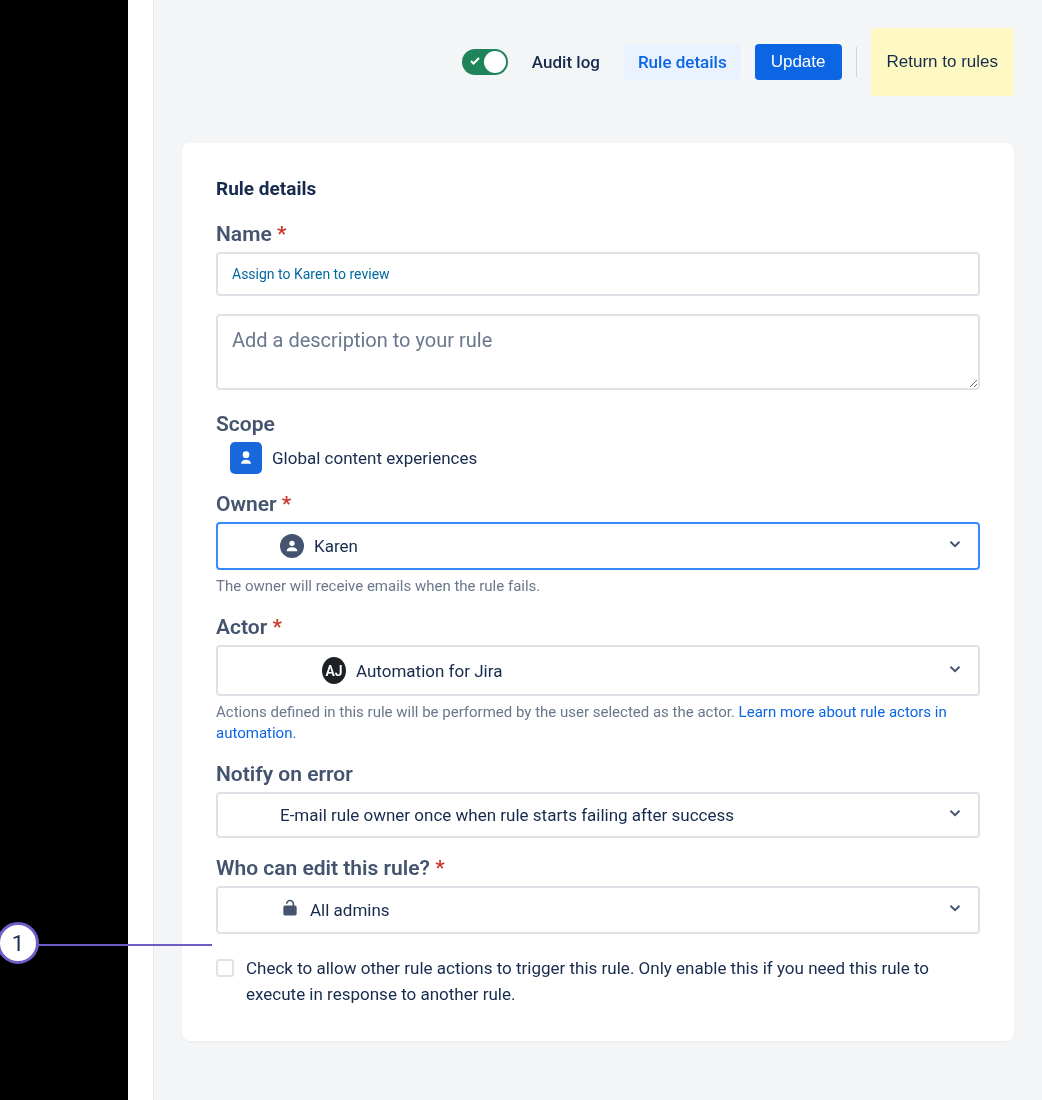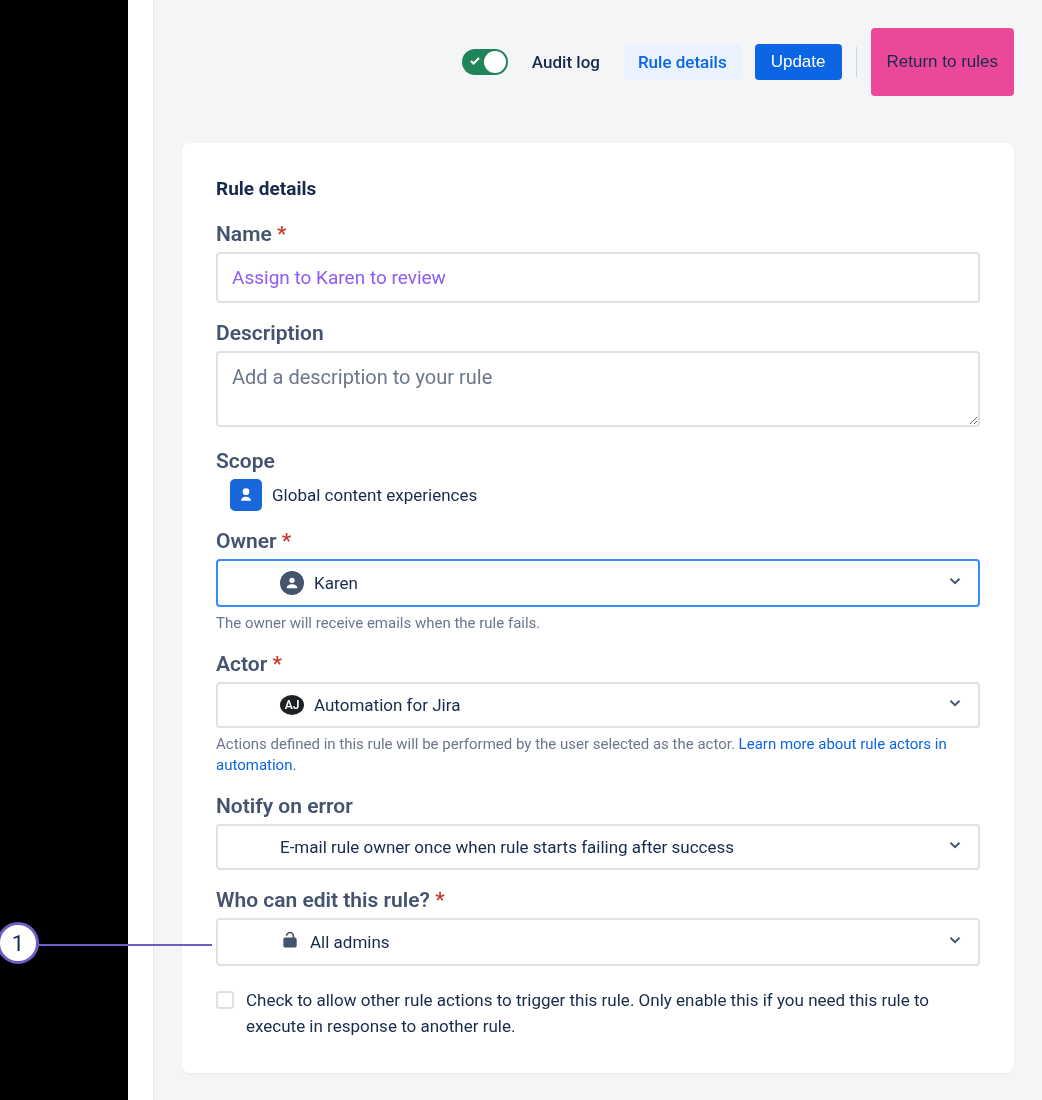--- a/index.html
+++ b/index.html
@@ -92,21 +92,21 @@
       border: none;
       border-radius: 4px;
       cursor: pointer;
     }
     .sep-vert {
       width: 1px;
       height: 30px;
       background: #d1d5db;
     }
     .btn-secondary {
-      background: #ec4899;
+      background: #fef9c3;
       color: #172b4d;
       font-size: 17px;
       font-weight: 500;
       padding: 24px 16px;
       border: none;
       border-radius: 4px;
       cursor: pointer;
     }
     
     .card {
@@ -128,22 +128,22 @@
       color: #44546f;
       margin-bottom: 6px;
       display: block;
     }
     .required { color: #c9372c; }
     .input {
       width: 100%;
       border: 2px solid #dfe1e6;
       border-radius: 4px;
       padding: 12px 14px;
-      font-size: 19px;
-      color: #8b5cf6;
+      font-size: 14px;
+      color: #0369a1;
       font-family: inherit;
     }
     .input::placeholder { color: #6b778c; }
     .textarea {
       width: 100%;
       border: 2px solid #dfe1e6;
       border-radius: 4px;
       padding: 12px 14px;
       font-size: 20px;
       color: #ef4444;
@@ -192,29 +192,30 @@
       height: 24px;
       border-radius: 50%;
       background: #44546f;
       display: flex;
       align-items: center;
       justify-content: center;
       color: #fff;
     }
     .avatar-dark {
       width: 24px;
-      height: 20px;
+      height: 27px;
       border-radius: 50%;
       background: #1d2125;
       display: flex;
       align-items: center;
       justify-content: center;
       color: #fff;
-      font-size: 12px;
+      font-size: 14px;
       font-weight: 600;
+      margin-left: 42px;
     }
     .chevron {
       color: #44546f;
     }
     .helper {
       font-size: 15px;
       color: #6b778c;
       margin-top: 6px;
       line-height: 1.4;
     }
@@ -301,21 +302,20 @@
     <h2 class="card-title">Rule details</h2>
 
     <div class="field">
       <label class="label">
         <span>Name</span><span class="required"> *</span>
       </label>
       <input class="input" type="text" value="Assign to Karen to review" style="">
     </div>
 
     <div class="field">
-      <label class="label">Description</label>
       <textarea class="textarea" placeholder="Add a description to your rule" style=""></textarea>
     </div>
 
     <div class="field">
       <label class="label">Scope</label>
       <div class="scope-row">
         <div class="scope-icon">
           <svg width="20" height="20" viewBox="0 0 24 24" fill="#fff">
               <path d="M6 19c0-3 2-5 6-5s6 2 6 5H6z M8 8a4 4 0 118 0 4 4 0 01-8 0z"></path>
             </svg>

